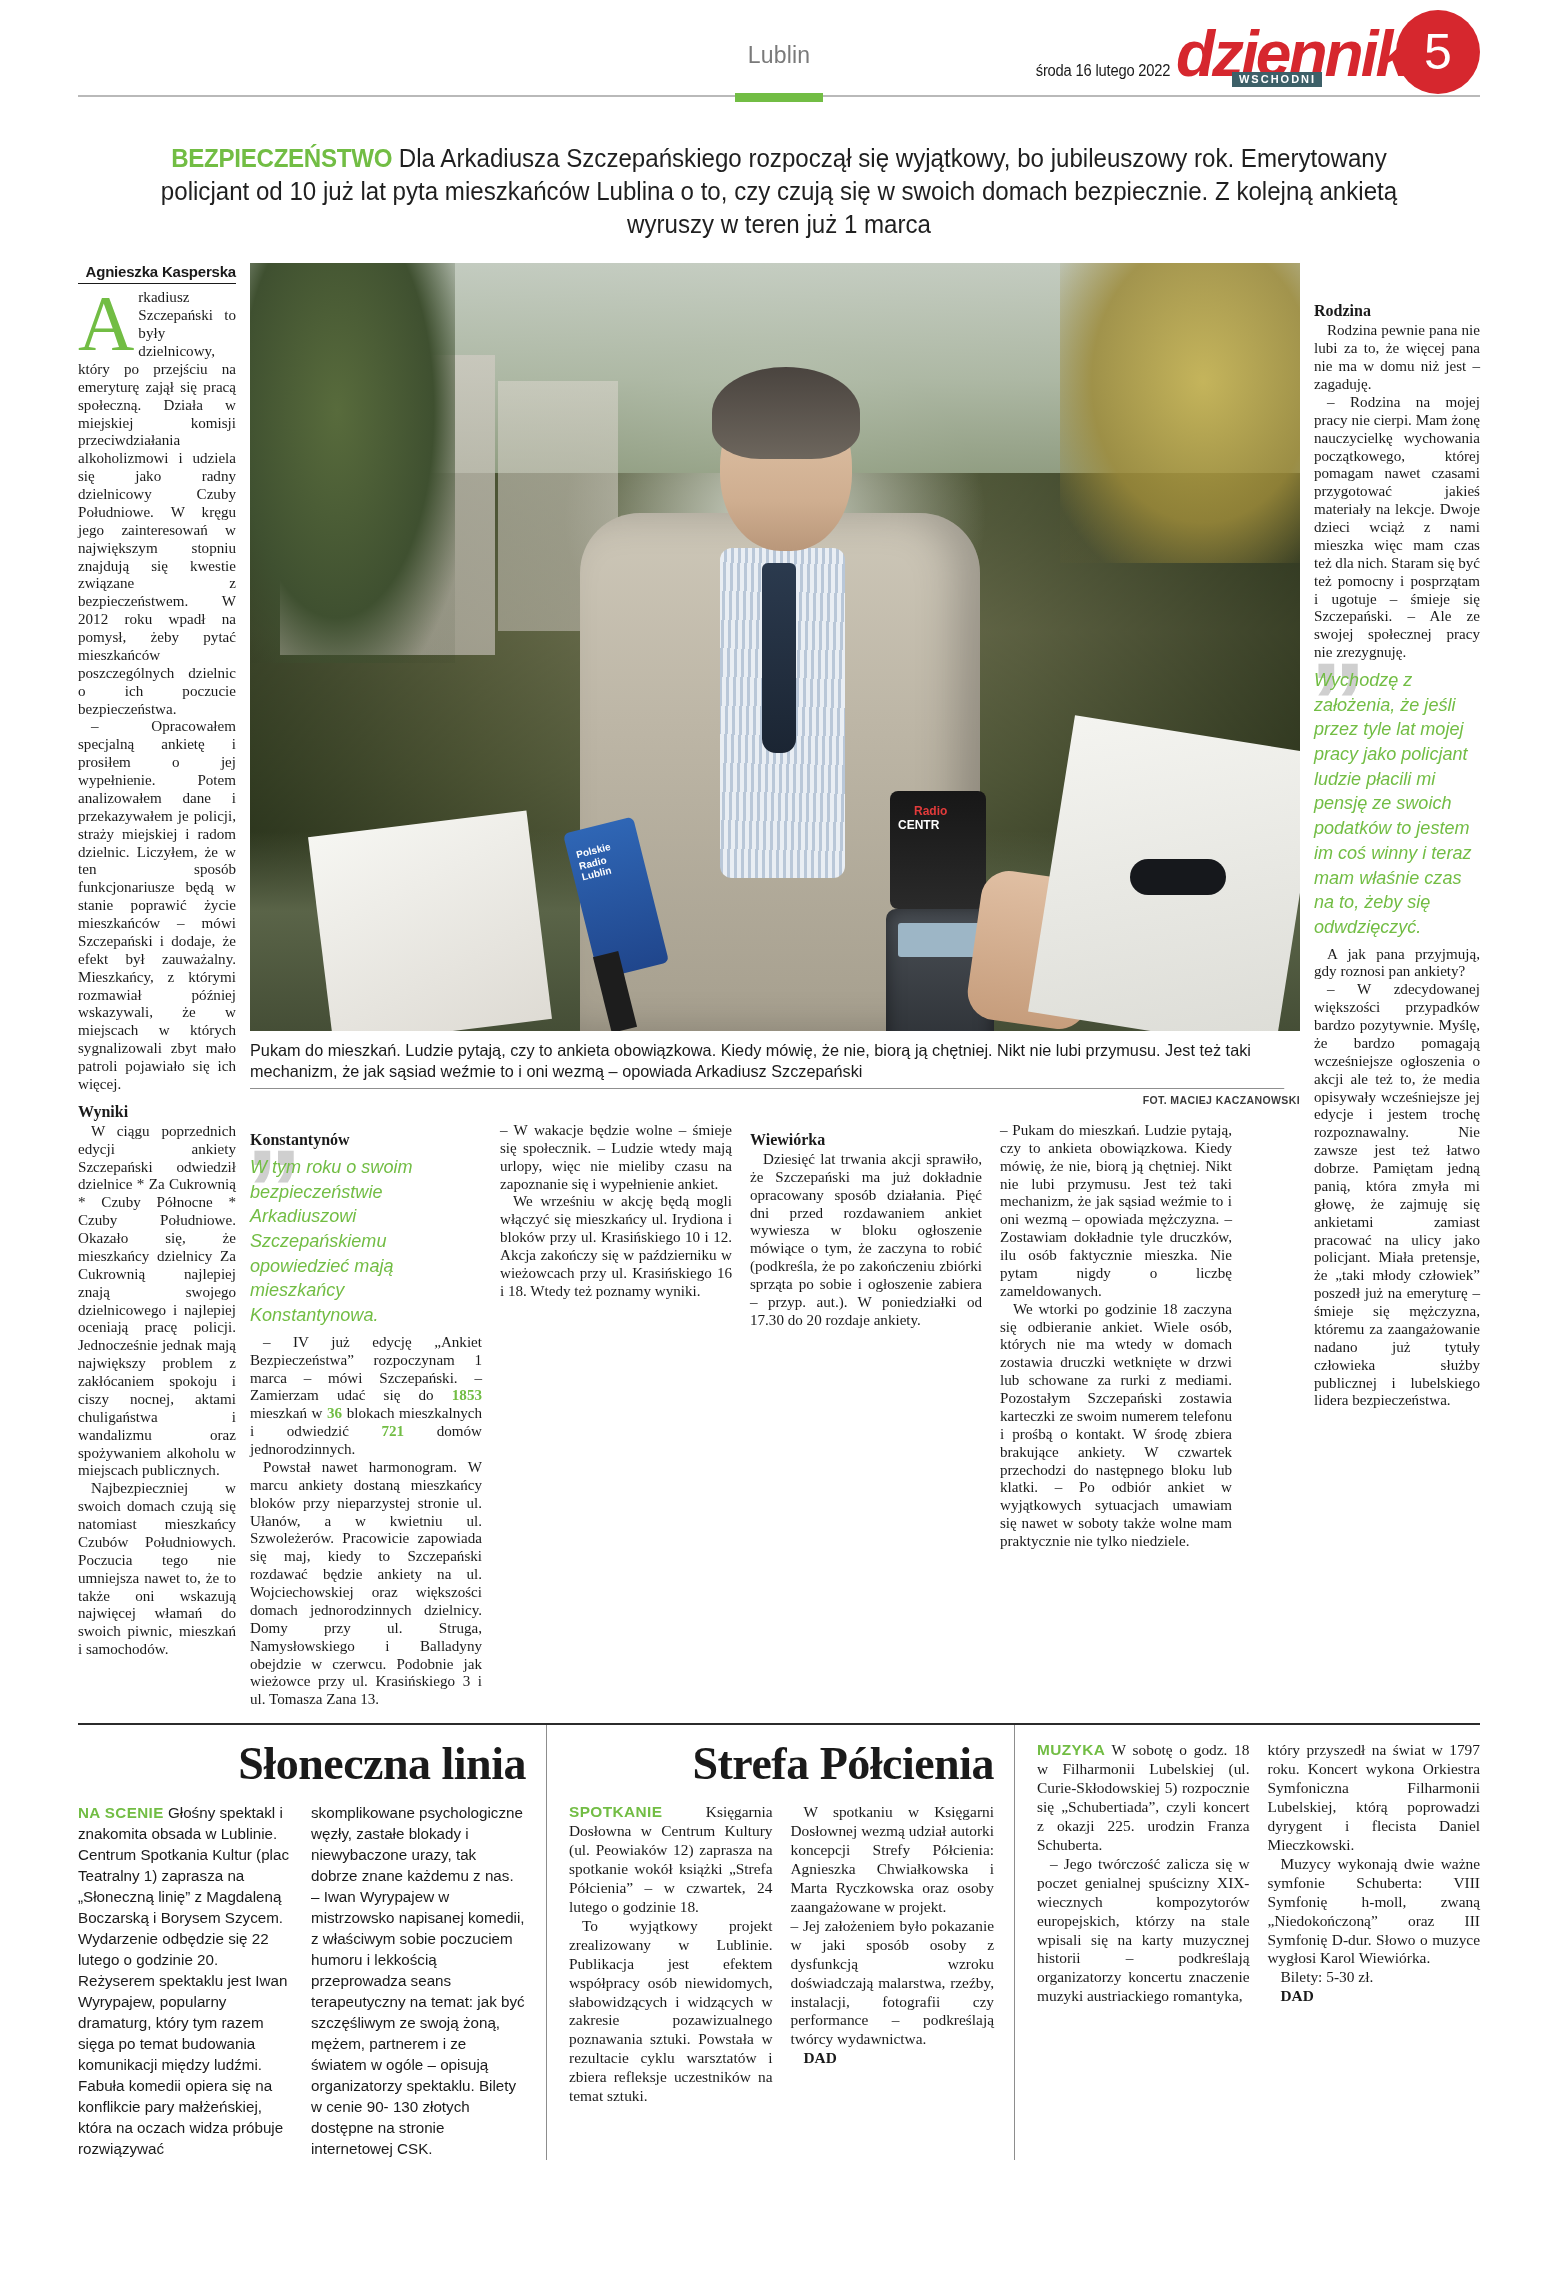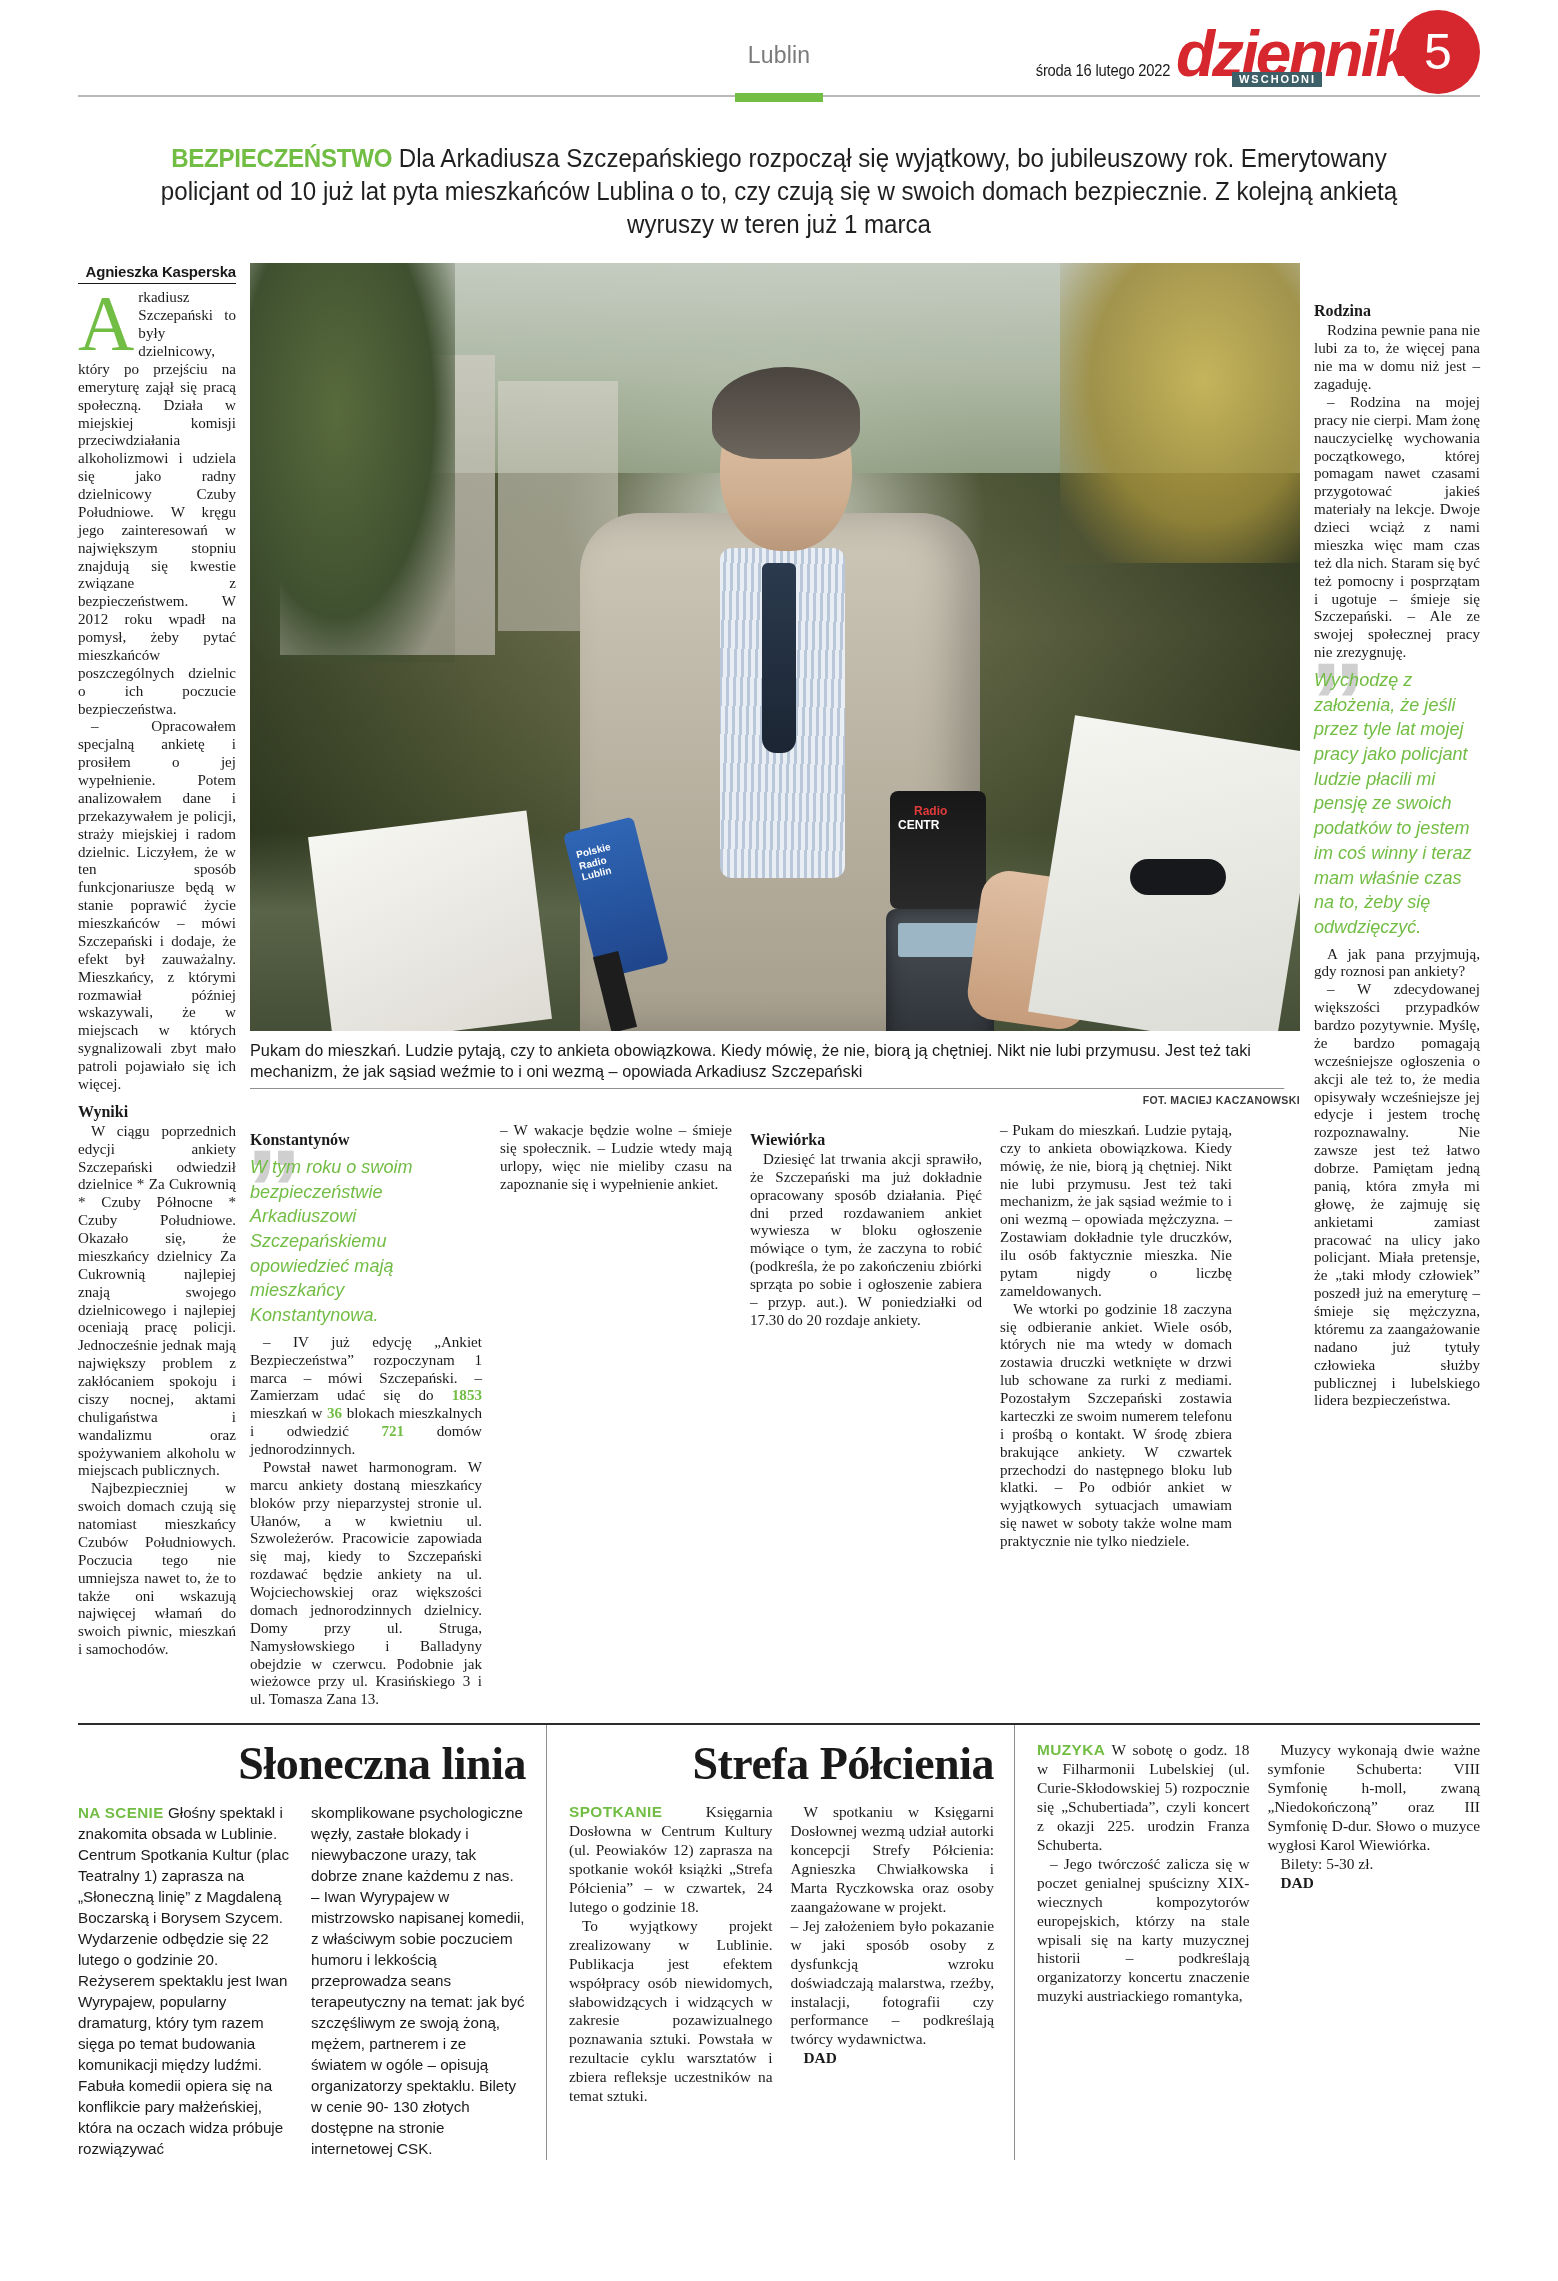--- a/index.html
+++ b/index.html
@@ -300,20 +300,21 @@
           <div class="pull">
             <span class="qmark">”</span>
             <div class="qtext">W tym roku o swoim bezpieczeństwie Arkadiuszowi Szczepańskiemu opowiedzieć mają mieszkańcy Konstantynowa.</div>
           </div>
           <p class="body"><span>– IV już edycję „Ankiet Bezpieczeństwa” rozpoczynam 1 marca – mówi Szczepański. – Zamierzam udać się do </span><b class="num">1853</b><span> mieszkań w </span><b class="num">36</b><span> blokach mieszkalnych i odwiedzić </span><b class="num">721</b><span> domów jednorodzinnych.</span></p>
           <p class="body">Powstał nawet harmonogram. W marcu ankiety dostaną mieszkańcy bloków przy nieparzystej stronie ul. Ułanów, a w kwietniu ul. Szwoleżerów. Pracowicie zapowiada się maj, kiedy to Szczepański rozdawać będzie ankiety na ul. Wojciechowskiej oraz większości domach jednorodzinnych dzielnicy. Domy przy ul. Struga, Namysłowskiego i Balladyny obejdzie w czerwcu. Podobnie jak wieżowce przy ul. Krasińskiego 3 i ul. Tomasza Zana 13.</p>
         </div>
 
         <div class="sc">
           <p class="body first">– W wakacje będzie wolne – śmieje się społecznik. – Ludzie wtedy mają urlopy, więc nie mieliby czasu na zapoznanie się i wypełnienie ankiet.</p>
+          <p class="body">We wrześniu w akcję będą mogli włączyć się mieszkańcy ul. Irydiona i bloków przy ul. Krasińskiego 10 i 12. Akcja zakończy się w październiku w wieżowcach przy ul. Krasińskiego 16 i 18. Wtedy też poznamy wyniki.</p>
         </div>
 
         <div class="sc">
           <div class="subhead">Wiewiórka</div>
           <p class="body">Dziesięć lat trwania akcji sprawiło, że Szczepański ma już dokładnie opracowany sposób działania. Pięć dni przed rozdawaniem ankiet wywiesza w bloku ogłoszenie mówiące o tym, że zaczyna to robić (podkreśla, że po zakończeniu zbiórki sprząta po sobie i ogłoszenie zabiera – przyp. aut.). W poniedziałki od 17.30 do 20 rozdaje ankiety.</p>
         </div>
 
         <div class="sc">
           <p class="body first">– Pukam do mieszkań. Ludzie pytają, czy to ankieta obowiązkowa. Kiedy mówię, że nie, biorą ją chętniej. Nikt nie lubi przymusu. Jest też taki mechanizm, że jak sąsiad weźmie to i oni wezmą – opowiada mężczyzna. – Zostawiam dokładnie tyle druczków, ilu osób faktycznie mieszka. Nie pytam nigdy o liczbę zameldowanych.</p>
           <p class="body">We wtorki po godzinie 18 zaczyna się odbieranie ankiet. Wiele osób, których nie ma wtedy w domach zostawia druczki wetknięte w drzwi lub schowane za rurki z mediami. Pozostałym Szczepański zostawia karteczki ze swoim numerem telefonu i prośbą o kontakt. W środę zbiera brakujące ankiety. W czwartek przechodzi do następnego bloku lub klatki. – Po odbiór ankiet w wyjątkowych sytuacjach umawiam się nawet w soboty także wolne mam praktycznie nie tylko niedziele.</p>
@@ -368,20 +369,21 @@
       </div>
     </div>
 
     <div class="bsec b3">
       <div class="bcols">
         <div class="bc">
           <p class="bserif first"><span class="tag">MUZYKA</span><span> W sobotę o godz. 18 w Filharmonii Lubelskiej (ul. Curie-Skłodowskiej 5) rozpocznie się „Schubertiada”, czyli koncert z okazji 225. urodzin Franza Schuberta.</span></p>
           <p class="bserif">– Jego twórczość zalicza się w poczet genialnej spuścizny XIX-wiecznych kompozytorów europejskich, którzy na stale wpisali się na karty muzycznej historii – podkreślają organizatorzy koncertu znaczenie muzyki austriackiego romantyka,</p>
         </div>
         <div class="bc">
+          <p class="bserif first">który przyszedł na świat w 1797 roku. Koncert wykona Orkiestra Symfoniczna Filharmonii Lubelskiej, którą poprowadzi dyrygent i flecista Daniel Mieczkowski.</p>
           <p class="bserif">Muzycy wykonają dwie ważne symfonie Schuberta: VIII Symfonię h-moll, zwaną „Niedokończoną” oraz III Symfonię D-dur. Słowo o muzyce wygłosi Karol Wiewiórka.</p>
           <p class="bserif">Bilety: 5-30 zł.</p>
           <p class="bserif sig sig-r">DAD</p>
         </div>
       </div>
     </div>
 
   </div>
 </div>
 

